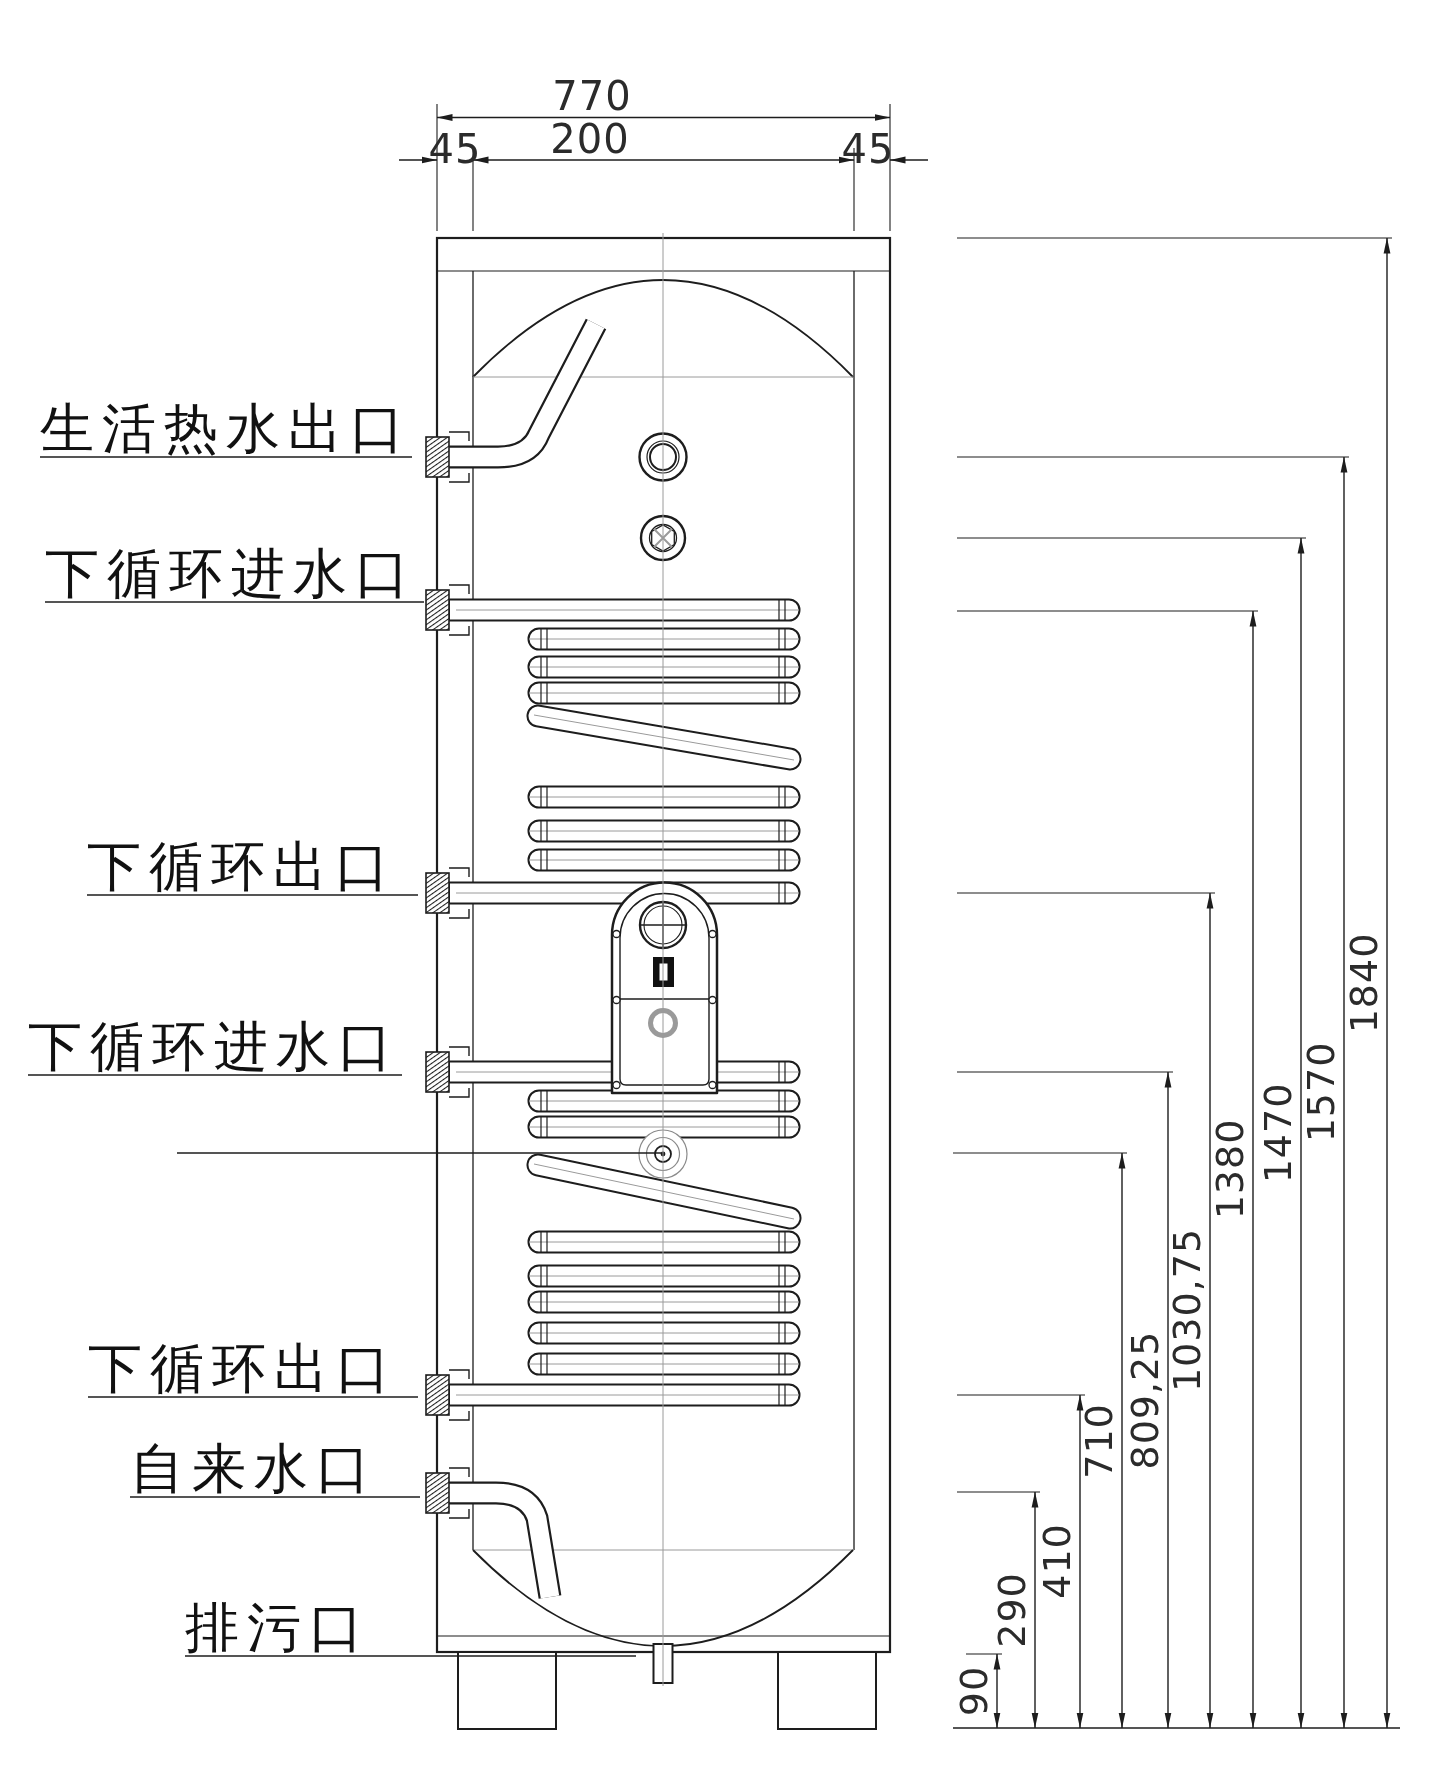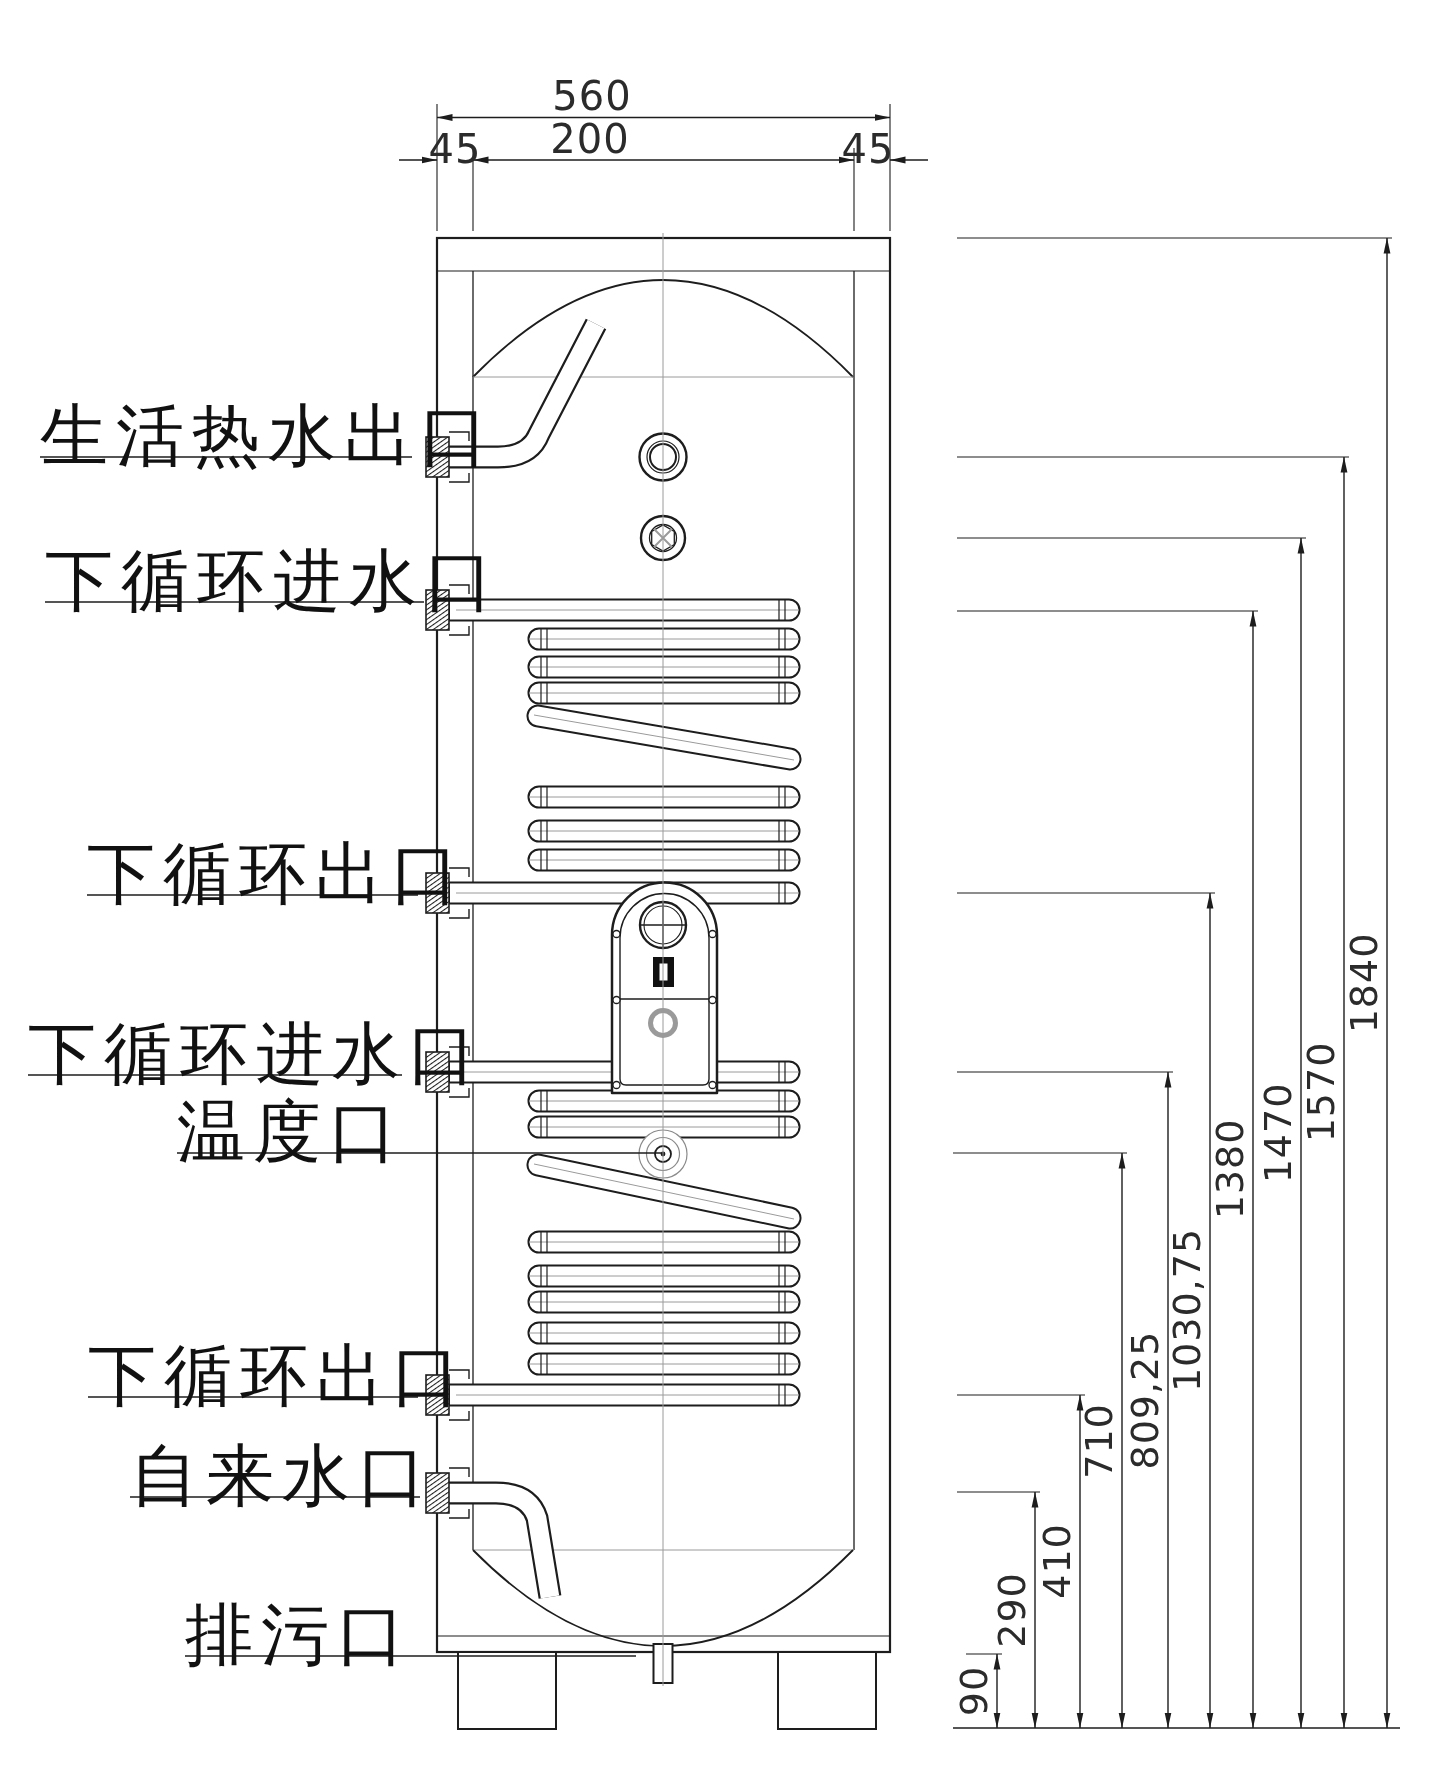--- a/index.html
+++ b/index.html
@@ -1,20 +1,20 @@
 <!DOCTYPE html>
 <html><head>
 <meta charset="utf-8">
 <style>
   html,body{margin:0;padding:0;background:#fff;}
   .stage{position:relative;width:1448px;height:1766px;background:#fff;overflow:hidden;
          font-family:"Liberation Sans",sans-serif;}
   .stage svg{position:absolute;left:0;top:0;}
   .txt{position:absolute;color:#1d1d1d;white-space:nowrap;}
-  .cjk-label{font-family:"Liberation Serif","DejaVu Serif",serif;font-size:68px;
+  .cjk-label{font-family:"Liberation Serif","DejaVu Serif",serif;font-size:54px;
              letter-spacing:8px;line-height:1.05;color:#111;}
   .dim{font-family:"DejaVu Sans","Liberation Sans",sans-serif;font-size:40px;
        color:#2b2b2b;transform:translate(-50%,-50%);letter-spacing:1px;}
   .dim-rot{font-family:"DejaVu Sans","Liberation Sans",sans-serif;font-size:38px;
        color:#2b2b2b;transform:translate(-50%,-50%) rotate(-90deg);letter-spacing:1px;}
 </style>
 </head>
 <body>
 
 <div class="stage">
@@ -214,26 +214,25 @@
       <line x1="1387" y1="238" x2="1387" y2="1728" marker-start="url(#arrow)" marker-end="url(#arrow)"></line>
     </g>
     <line x1="953" y1="1728" x2="1400" y2="1728" stroke="#1d1d1d" stroke-width="1.5"></line>
   </g>
 </svg>
 
 <div class="txt cjk-label" style="left:40px;top:401px">生活热水出口</div>
 <div class="txt cjk-label" style="left:45px;top:546px">下循环进水口</div>
 <div class="txt cjk-label" style="left:87px;top:839px">下循环出口</div>
 <div class="txt cjk-label" style="left:28px;top:1019px">下循环进水口</div>
-<div class="txt cjk-label" style="left:177px;top:1097px">温度口</div>
 <div class="txt cjk-label" style="left:88px;top:1341px">下循环出口</div>
 <div class="txt cjk-label" style="left:130px;top:1441px">自来水口</div>
 <div class="txt cjk-label" style="left:185px;top:1600px">排污口</div>
 
-<div class="txt dim" style="left:592px;top:96px">560</div>
+<div class="txt dim" style="left:592px;top:96px">770</div>
 <div class="txt dim" style="left:455px;top:149px">45</div>
 <div class="txt dim" style="left:590px;top:139px">200</div>
 <div class="txt dim" style="left:868px;top:149px">45</div>
 
 <div class="txt dim-rot" style="left:974px;top:1691px">90</div>
 <div class="txt dim-rot" style="left:1012px;top:1610px">290</div>
 <div class="txt dim-rot" style="left:1057px;top:1561px">410</div>
 <div class="txt dim-rot" style="left:1099px;top:1441px">710</div>
 <div class="txt dim-rot" style="left:1145px;top:1400px">809,25</div>
 <div class="txt dim-rot" style="left:1187px;top:1310px">1030,75</div>

